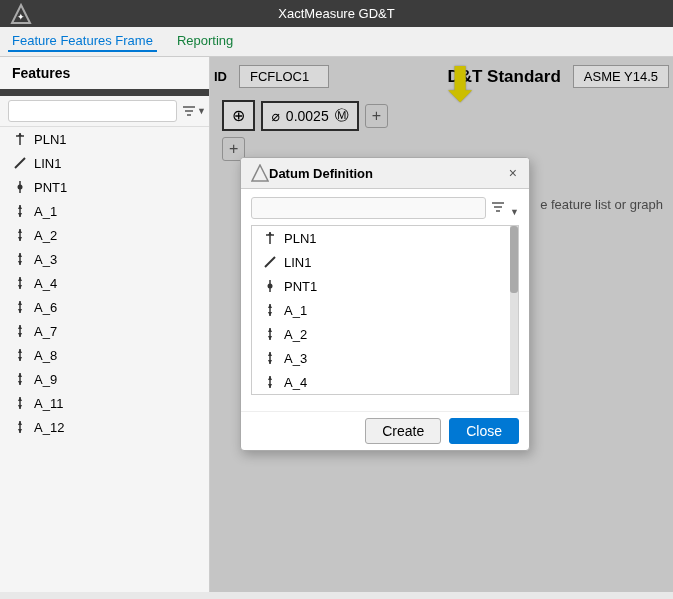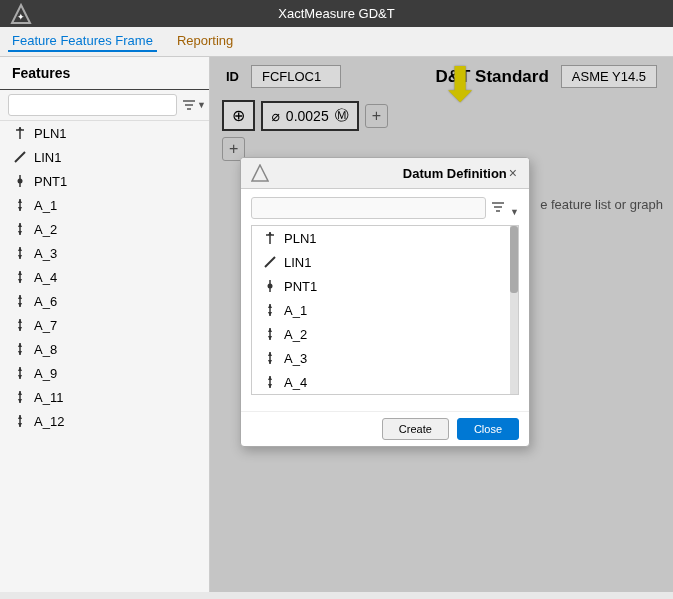--- a/index.html
+++ b/index.html
@@ -27,21 +27,21 @@
     
     .menu-bar {
       background: #f0f0f0;
       padding: 4px 8px;
       display: flex;
       gap: 16px;
       border-bottom: 1px solid #ccc;
     }
     .menu-item {
       font-size: 13px;
-      color: #a16207;
+      color: #15803d;
       cursor: pointer;
       padding: 2px 4px;
     }
     .menu-item.active {
       border-bottom: 2px solid #0078d4;
       color: #0078d4;
     }
 
     
     .main-layout {
@@ -55,21 +55,21 @@
       background: #f5f5f5;
       border-right: 1px solid #ccc;
       display: flex;
       flex-direction: column;
     }
     .sidebar-title {
       padding: 8px 12px;
       font-weight: bold;
       font-size: 14px;
       background: #f5f5f5;
-      border-bottom: 1px solid #404040;
+      border-bottom: 7px solid #404040;
     }
     .sidebar-search-row {
       display: flex;
       align-items: center;
       padding: 4px 8px;
       gap: 4px;
       border-bottom: 1px solid #ddd;
     }
     .sidebar-search {
       flex: 1;
@@ -113,21 +113,21 @@
     .content-area {
       flex: 1;
       background: #e8e8e8;
       position: relative;
       overflow: hidden;
     }
 
     
     .content-header {
       background: #e8e8e8;
-      padding: 8px 16px;
+      padding: 8px 4px;
       display: flex;
       align-items: center;
       gap: 12px;
     }
     .id-label { font-weight: bold; font-size: 13px; }
     .id-value {
       background: white;
       border: 1px solid #aaa;
       padding: 3px 10px;
       font-size: 13px;
@@ -211,21 +211,21 @@
       border-bottom: 1px solid #ccc;
       padding: 6px 10px;
       display: flex;
       align-items: center;
       justify-content: space-between;
     }
     .modal-title {
       font-weight: bold;
       font-size: 13px;
       flex: 1;
-      text-align: right;
+      text-align: left;
     }
     .modal-logo {
       width: 18px;
       height: 18px;
     }
     .modal-close {
       background: transparent;
       border: none;
       cursor: pointer;
       font-size: 14px;
@@ -321,21 +321,21 @@
     }
     .modal-footer {
       display: flex;
       justify-content: flex-end;
       gap: 8px;
       padding: 6px 10px;
       border-top: 1px solid #eee;
     }
     .btn {
       padding: 4px 16px;
-      font-size: 11px;
+      font-size: 14px;
       border-radius: 3px;
       cursor: pointer;
       border: 1px solid #aaa;
       background: #f0f0f0;
     }
     .btn-primary {
       background: #0078d4;
       color: white;
       border-color: #0078d4;
     }

